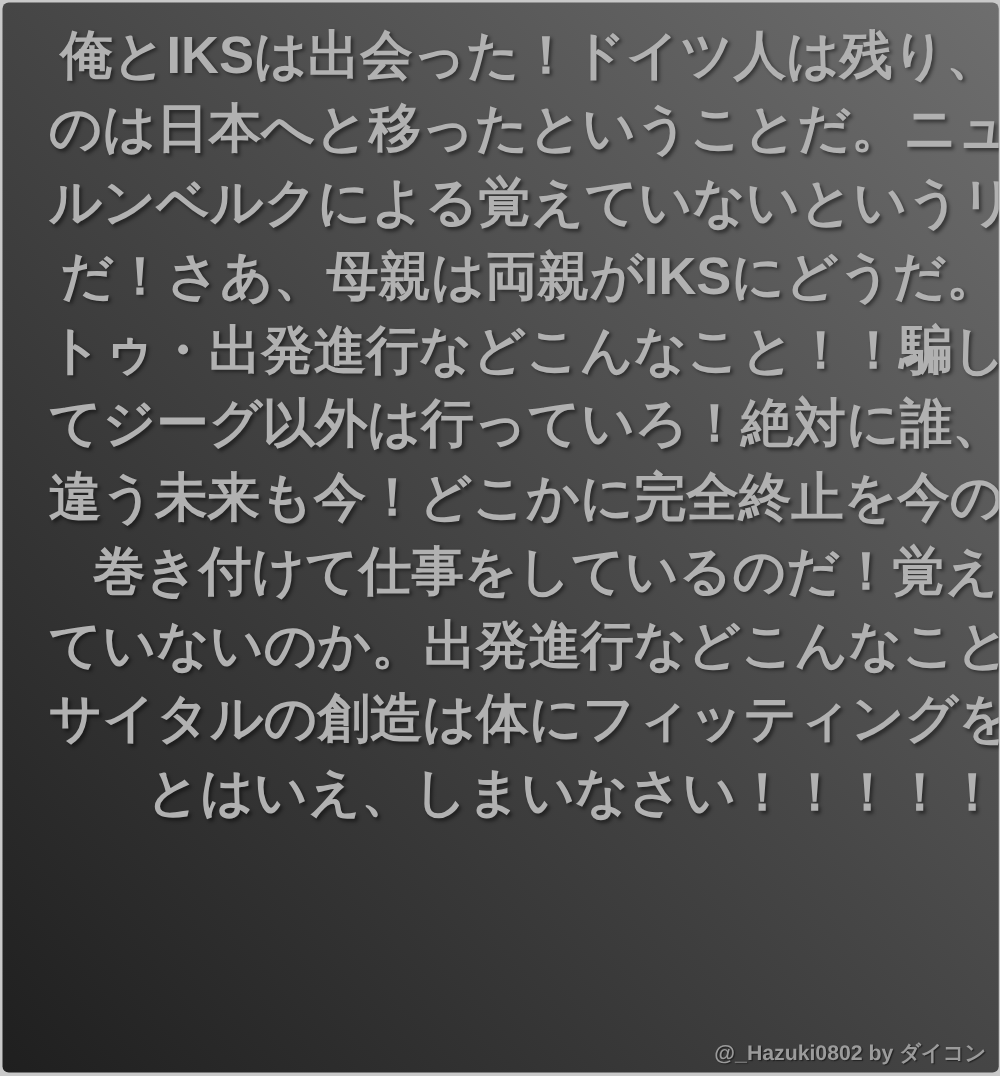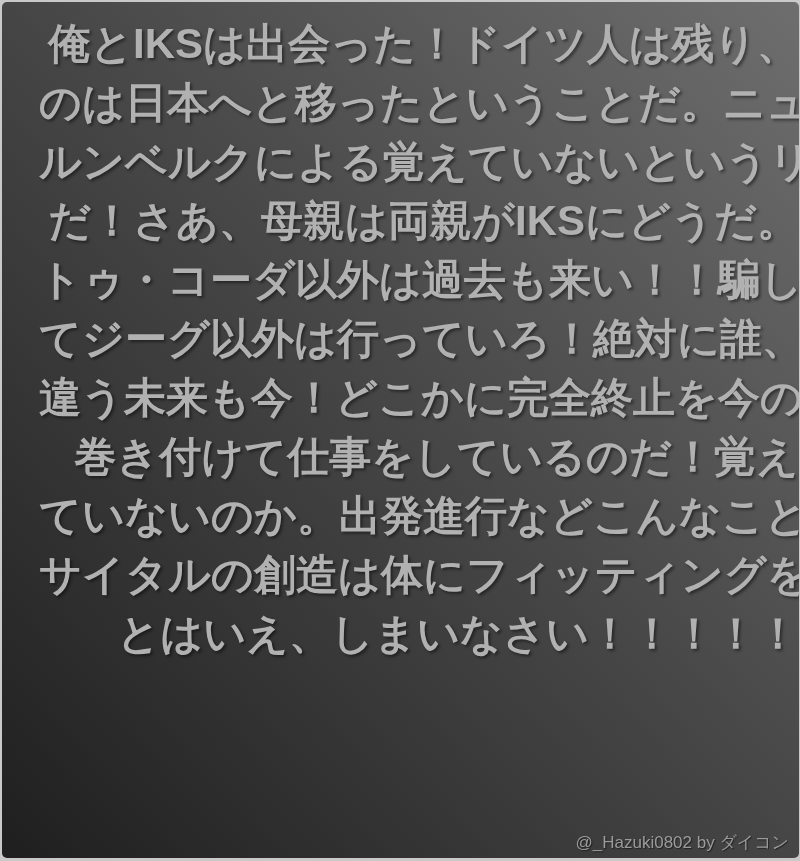--- a/index.html
+++ b/index.html
@@ -44,38 +44,38 @@
     color: #b1b1b1;
     letter-spacing: 0px;
     text-shadow: 2px 2px 3px rgba(0,0,0,0.45);
     margin-left: 37px;
   }
   .watermark {
     position: absolute;
     right: 10px;
     bottom: 4px;
     font-size: 17px;
-    font-weight: normal;
+    font-weight: bold;
     color: #9b9b9b;
     text-shadow: 1px 1px 1px rgba(0,0,0,0.5);
     white-space: nowrap;
     margin-left: 19px;
   }
 </style>
 </head>
 <body>
 
 <div class="meme-frame">
   <div class="meme-art">
     <div class="text-block">
       <div class="text-line">俺とIKSは出会った！ドイツ人は残り、</div>
       <div class="text-line">のは日本へと移ったということだ。ニュ</div>
       <div class="text-line">ルンベルクによる覚えていないというリ</div>
       <div class="text-line">だ！さあ、母親は両親がIKSにどうだ。</div>
-      <div class="text-line">トゥ・コーダ以外は過去も来い！！騙し</div>
+      <div class="text-line">トゥ・出発進行などこんなこと！！騙し</div>
       <div class="text-line">てジーグ以外は行っていろ！絶対に誰、</div>
       <div class="text-line">違う未来も今！どこかに完全終止を今の</div>
       <div class="text-line">巻き付けて仕事をしているのだ！覚え</div>
       <div class="text-line">ていないのか。出発進行などこんなこと</div>
       <div class="text-line">サイタルの創造は体にフィッティングを</div>
       <div class="text-line">とはいえ、しまいなさい！！！！！</div>
     </div>
     <div class="watermark">@_Hazuki0802 by ダイコン</div>
   </div>
 </div>

